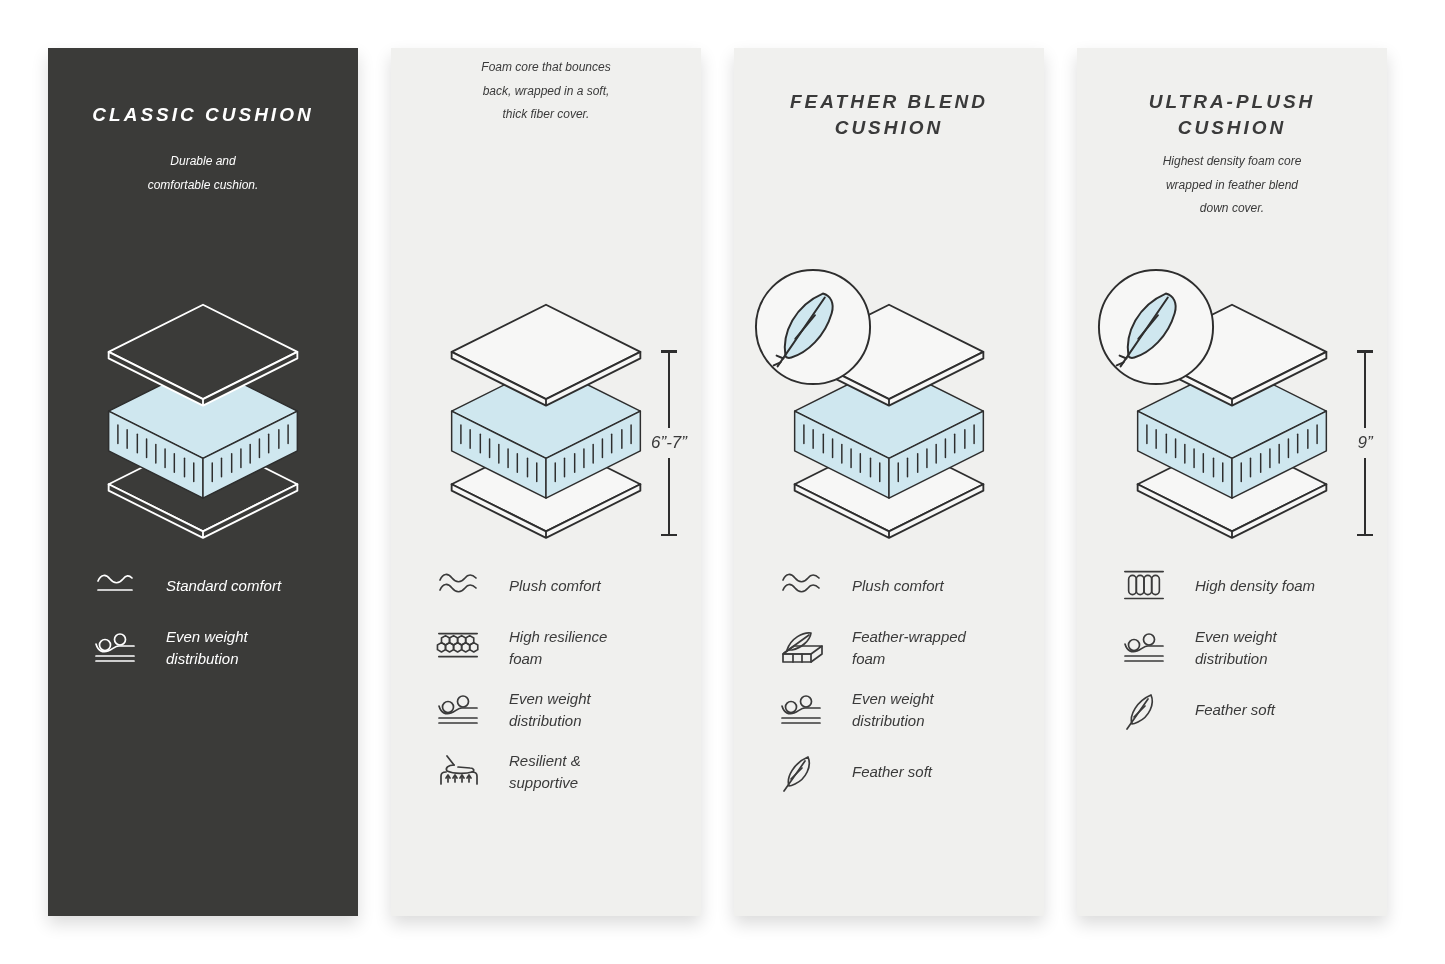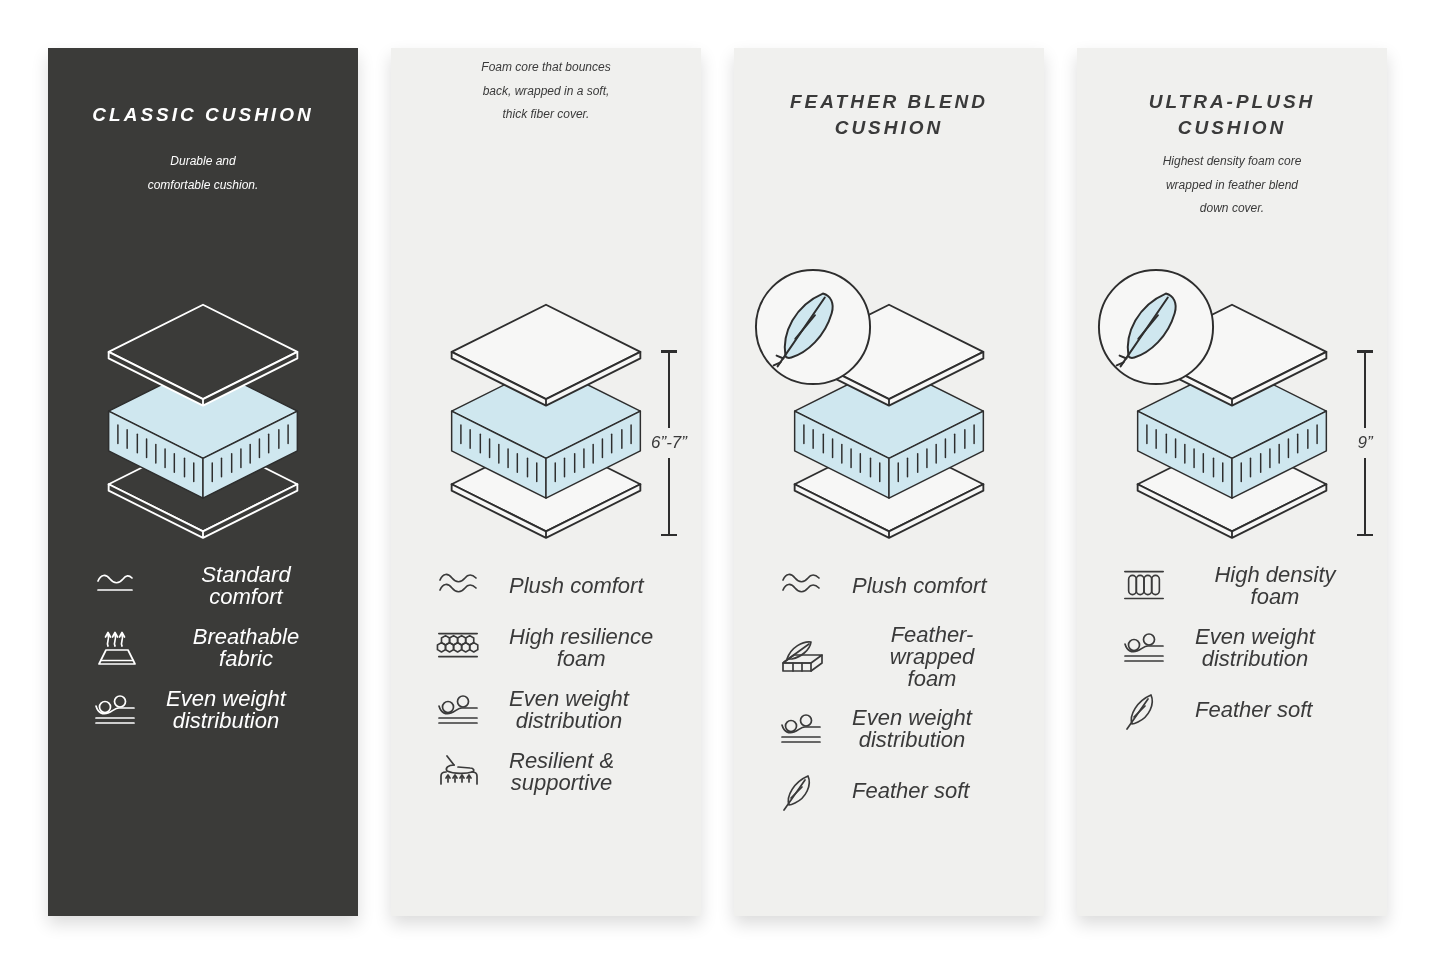--- a/index.html
+++ b/index.html
@@ -51,21 +51,21 @@
     display:flex; flex-direction:column; align-items:center; color:#3a3a3a;
   }
   .measure .cap   { width:16px; height:2.5px; background:#2e2e2e; }
   .measure .vline { width:2.5px; flex:1; background:#2e2e2e; }
   .measure .mlabel{ font-size:17px; padding:5px 0; white-space:nowrap; }
 
   .features { position:absolute; left:0; right:0; top:514px; list-style:none; padding:0 30px 0 42px; }
   .feature { display:flex; align-items:center; min-height:47px; margin-bottom:15px; }
   .ficon { flex:0 0 50px; width:50px; margin-right:26px; display:flex; align-items:center; justify-content:center; }
   .ficon svg { width:48px; height:44px; stroke:currentColor; fill:none; stroke-width:1.7; stroke-linecap:round; stroke-linejoin:round; overflow:visible; }
-  .flabel { font-size:22px; line-height:22px; white-space:pre-line; max-width:160px;text-align:center; }
+  .flabel { font-size:15px; line-height:22px; white-space:pre-line; max-width:160px; }
 </style>
 </head>
 <body>
 
 <div class="board">
 
   <section class="col col--dark">
     <h2 class="col-title">CLASSIC CUSHION</h2>
     <p class="col-desc">Durable and
 comfortable cushion.</p>
@@ -106,35 +106,20 @@
 
     <ul class="features">
       <li class="feature">
         <span class="ficon">
           <svg viewBox="0 0 48 40">
               <path d="M7,15 C10,8 15,8 19,13 C23,18 28,18 32,13 C35,9 38,9 41,12"></path>
               <line x1="7" y1="24" x2="41" y2="24"></line>
             </svg>
         </span>
         <span class="flabel">Standard comfort</span>
-      </li>
-      <li class="feature">
-        <span class="ficon">
-          <svg viewBox="0 0 48 40">
-            <path d="M8,36 L15,22 L37,22 L44,36 Z"></path>
-              <line x1="9.8" y1="32.5" x2="42.3" y2="32.5"></line>
-            <path d="M17,18 C15,14 19,11 17,7"></path>
-              <polyline points="14.5,9 17,4.5 19.5,9"></polyline>
-            <path d="M24,18 C22,14 26,11 24,7"></path>
-              <polyline points="21.5,9 24,4.5 26.5,9"></polyline>
-            <path d="M31,18 C29,14 33,11 31,7"></path>
-              <polyline points="28.5,9 31,4.5 33.5,9"></polyline>
-          </svg>
-        </span>
-        <span class="flabel">Breathable fabric</span>
       </li>
       <li class="feature">
         <span class="ficon">
           <svg viewBox="0 0 48 40">
               <circle cx="14" cy="17" r="5.5"></circle>
               <circle cx="29" cy="11.5" r="5.5"></circle>
               <path d="M5,16 C7,23 12,25 17,23 C22,21 24,18 28,18 L43,18"></path>
               <line x1="5" y1="28" x2="43" y2="28"></line>
               <line x1="5" y1="33" x2="43" y2="33"></line>
             </svg>

